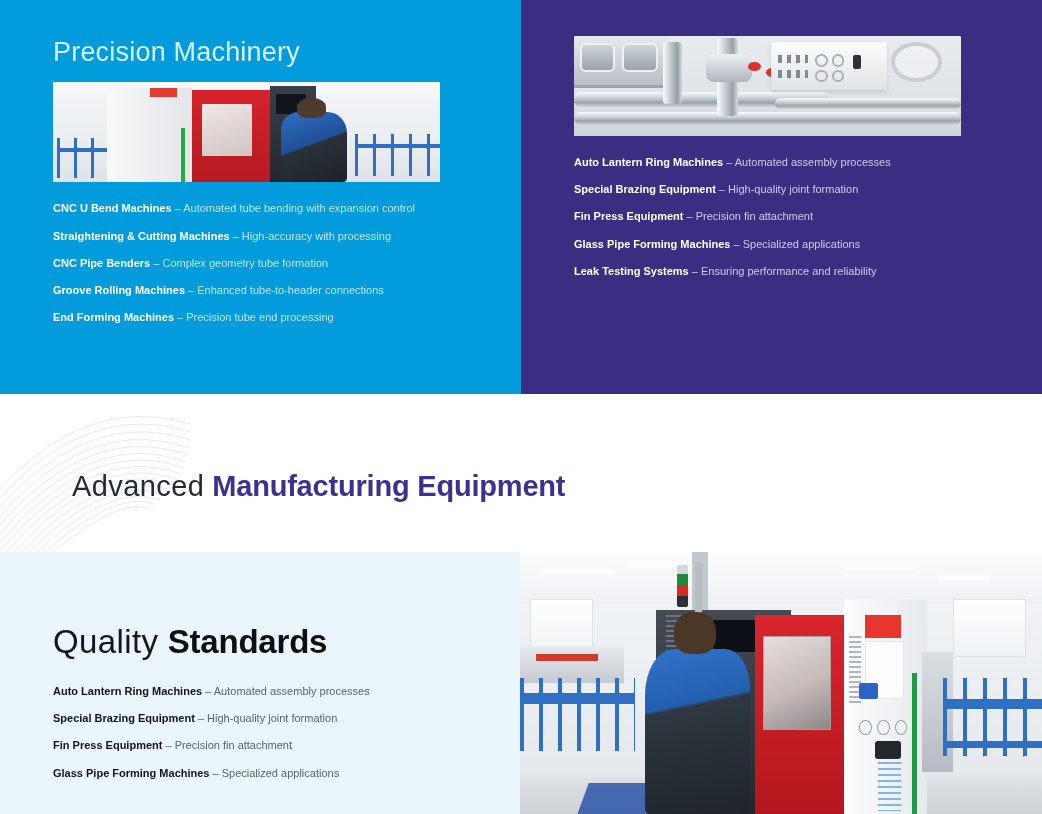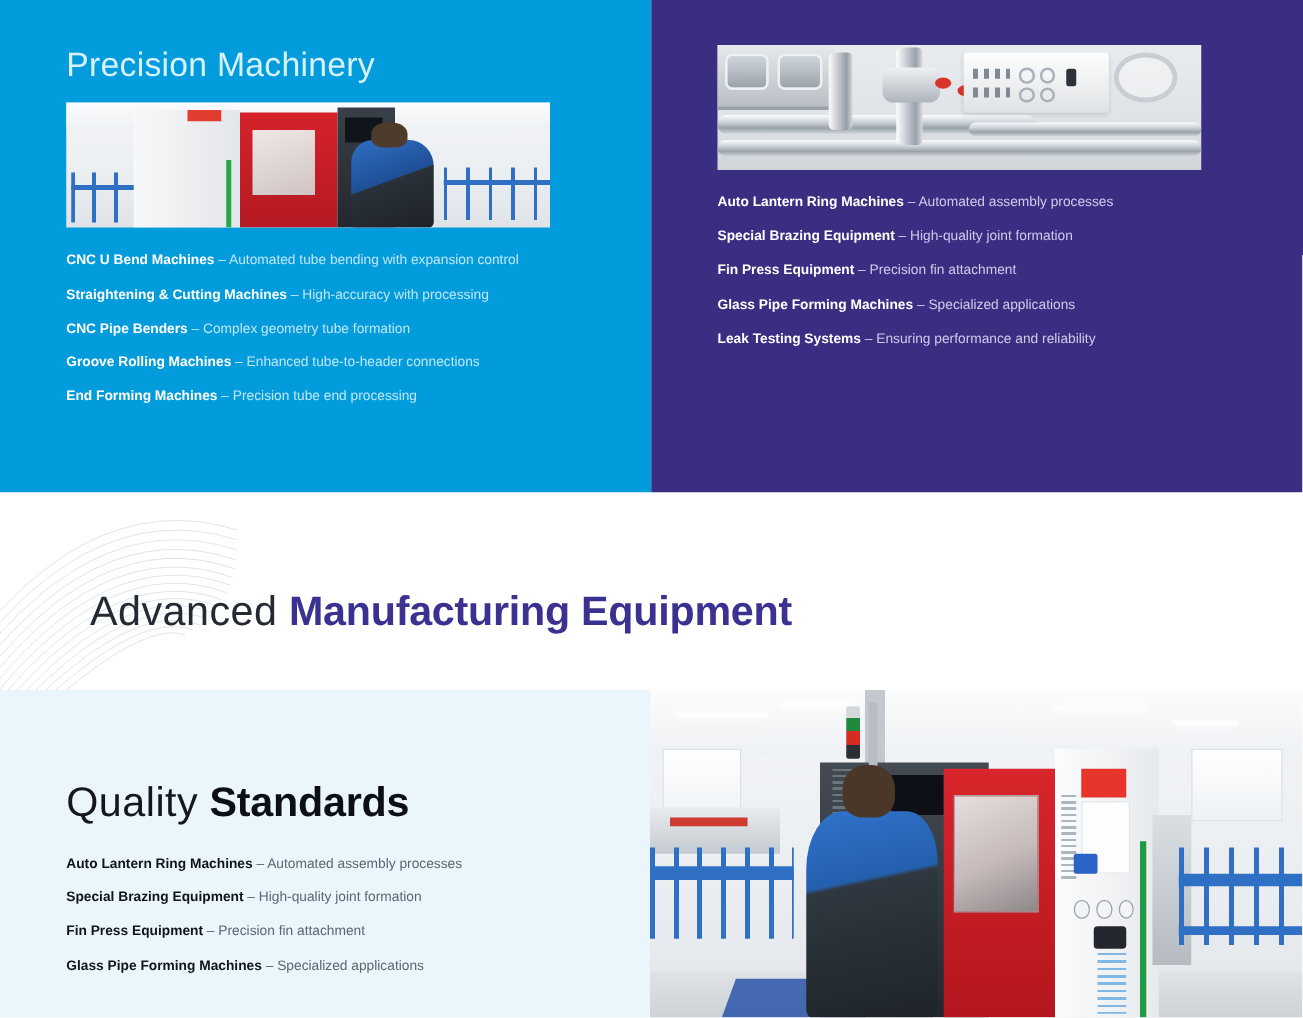--- a/index.html
+++ b/index.html
@@ -80,21 +80,21 @@
   .plist b { font-weight:700; }
   .panel-blue   .plist li   { color:#bfe7f8; }
   .panel-blue   .plist b    { color:#ffffff; }
   .panel-purple .plist li   { color:#cfcbe9; }
   .panel-purple .plist b    { color:#ffffff; }
 
   
   .mid { position:absolute; left:0; top:394px; width:1042px; height:158px; background:#ffffff; overflow:hidden; }
   .swirl { position:absolute; left:-60px; top:-40px; width:340px; height:220px; opacity:.9; pointer-events:none; }
   .mid-title {
-    position:absolute; left:72px; top:77px; font-size:33px; line-height:1.1; white-space:nowrap;
+    position:absolute; left:72px; top:77px; font-size:29px; line-height:1.1; white-space:nowrap;
   }
   .mid-title .light { font-weight:300; color:#242a33; letter-spacing:.4px; }
   .mid-title .bold  { font-weight:700; color:#3b3190; letter-spacing:-.2px; }
 
   
   .bot-row { position:absolute; left:0; top:552px; width:1042px; height:262px; display:flex; }
   .bot-left { width:520px; height:262px; background:#eaf6fb; position:relative; }
   .bot-title { position:absolute; left:53px; top:72px; font-size:33px; line-height:1.1; white-space:nowrap; }
   .bot-title .light { font-weight:300; color:#14181d; letter-spacing:.4px; }
   .bot-title .bold  { font-weight:700; color:#0c1014; letter-spacing:-.2px; }

